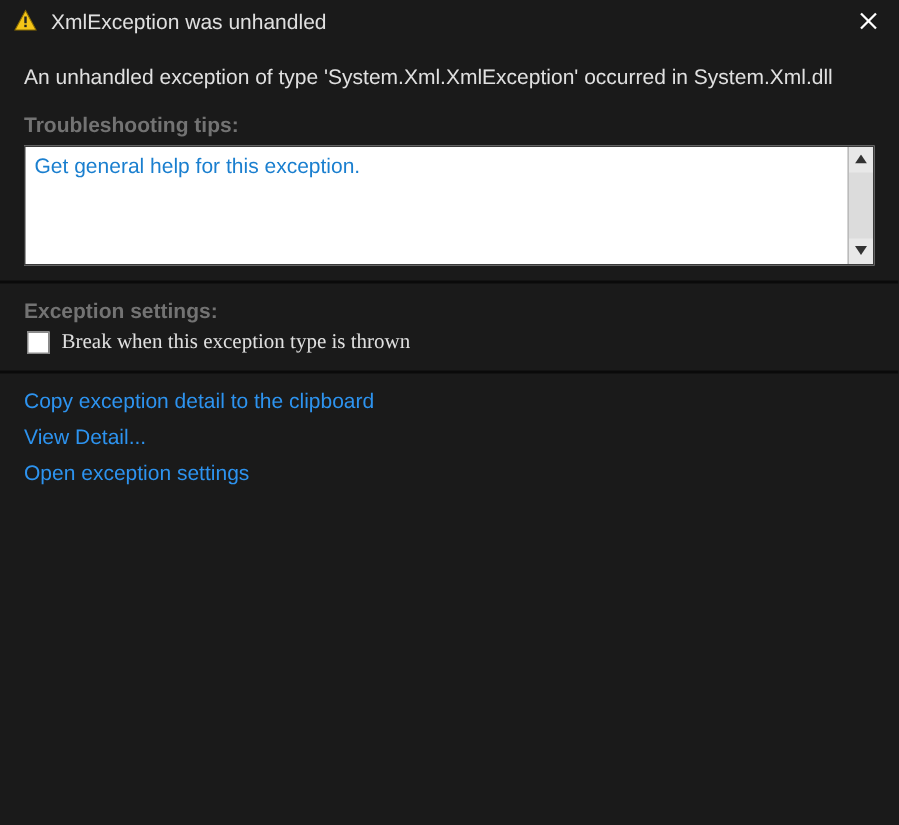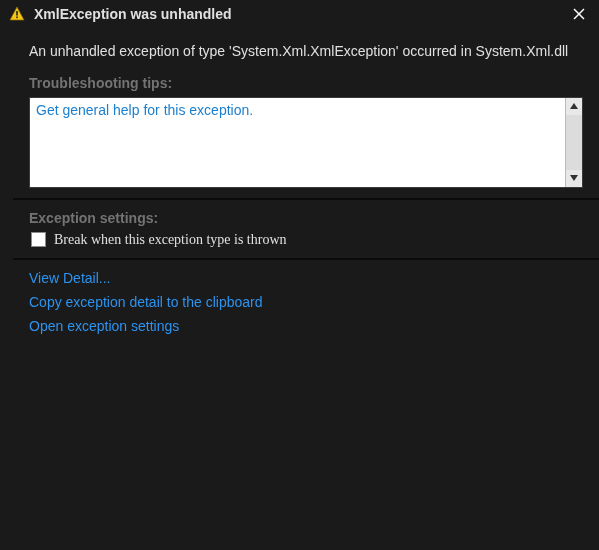--- a/index.html
+++ b/index.html
@@ -21,51 +21,51 @@
     }
     .titlebar .icon-slot {
       width: 18px;
       height: 18px;
       margin-right: 8px;
       display: flex;
       align-items: center;
       justify-content: center;
     }
     .titlebar .title {
-      font-weight: 700;
+      font-weight: 400;
       flex: 1;
       font-size: 14px;
     }
     .close-btn {
       width: 24px;
       height: 24px;
       display: flex;
       align-items: center;
       justify-content: center;
       cursor: pointer;
     }
     .close-btn svg { stroke: #ffffff; }
     .content {
-      padding: 14px 16px 10px 29px;
+      padding: 14px 16px 10px 16px;
     }
     .msg-block {
       line-height: 1.35;
       margin-bottom: 14px;
     }
     .section-heading {
       font-weight: 700;
       color: #737373;
       margin-bottom: 6px;
       font-size: 14px;
     }
     .tips-box-wrap {
       display: flex;
       border: 1px solid #3a3a3a;
       background: #ffffff;
-      height: 91px;
+      height: 80px;
       margin-bottom: 10px;
     }
     .tips-box-inner {
       flex: 1;
       padding: 4px 6px;
       color: #0a7bd6;
       font-size: 14px;
     }
     .tips-scroll {
       width: 17px;
@@ -162,18 +162,18 @@
 
   <div class="section-heading">Exception settings:</div>
   <div class="check-row">
     <span class="checkbox"></span>
     <span>Break when this exception type is thrown</span>
   </div>
 
   <hr class="dark-rule">
 
   <div class="actions-block">
+    <div class="link-row"><span class="link">Copy exception detail to the clipboard</span></div>
     <div class="link-row"><span class="link">View Detail...</span></div>
-    <div class="link-row"><span class="link">Copy exception detail to the clipboard</span></div>
     <div class="link-row"><span class="link">Open exception settings</span></div>
   </div>
 
 </div>
 
 </body></html>

